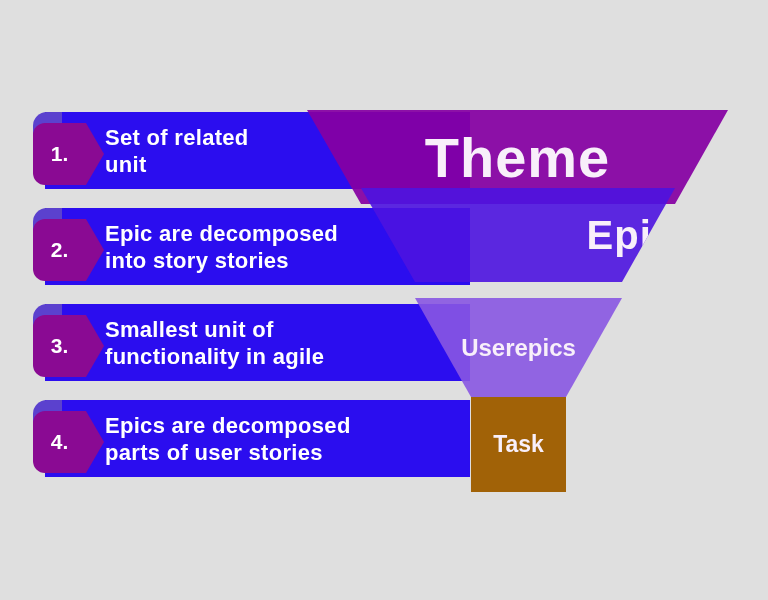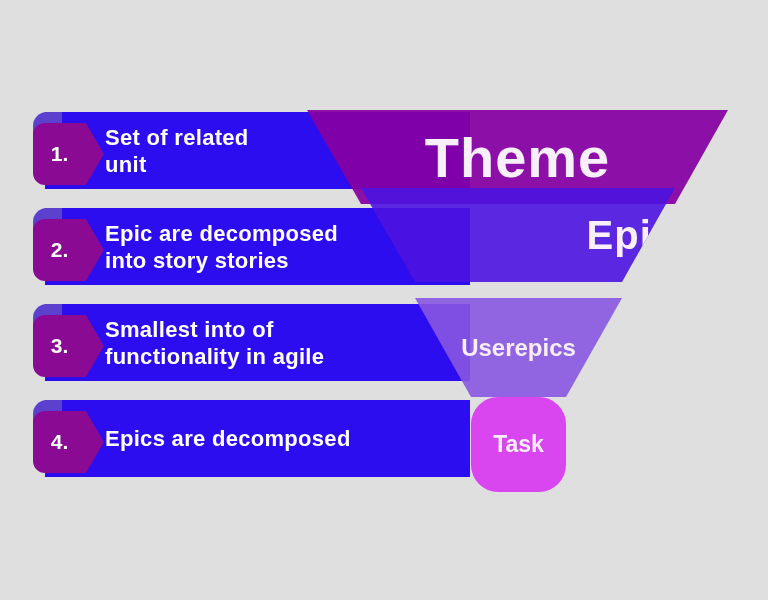--- a/index.html
+++ b/index.html
@@ -51,21 +51,21 @@
     font-size:40px;letter-spacing:1px;justify-content:flex-end;
   }
   .level-user{
     left:415px;top:298px;width:207px;height:99px;
     background:rgba(136,87,226,0.90);
     clip-path:polygon(0 0,100% 0,151px 100%,56px 100%);
     font-size:24px;line-height:35px;flex-direction:row;
   }
   .level-task{
     left:471px;top:397px;width:95px;height:95px;
-    background:#d946ef;font-size:23px;border-radius:27px;
+    background:#a16207;font-size:23px;
   }
 </style>
 </head>
 <body>
 
 <div class="canvas">
 
   <div class="row row1">
     <div class="fold"></div>
     <div class="bar">
@@ -84,32 +84,33 @@
       <span class="bar-line">into story stories</span>
     </div>
     <div class="badge">
       <span>2.</span>
     </div>
   </div>
 
   <div class="row row3">
     <div class="fold"></div>
     <div class="bar">
-      <span class="bar-line">Smallest into of</span>
+      <span class="bar-line">Smallest unit of</span>
       <span class="bar-line">functionality in agile</span>
     </div>
     <div class="badge">
       <span>3.</span>
     </div>
   </div>
 
   <div class="row row4">
     <div class="fold"></div>
     <div class="bar">
       <span class="bar-line">Epics are decomposed</span>
+      <span class="bar-line">parts of user stories</span>
     </div>
     <div class="badge">
       <span>4.</span>
     </div>
   </div>
 
   <div class="level level-theme">
     <span>Theme</span>
   </div>
   <div class="level level-epic">

